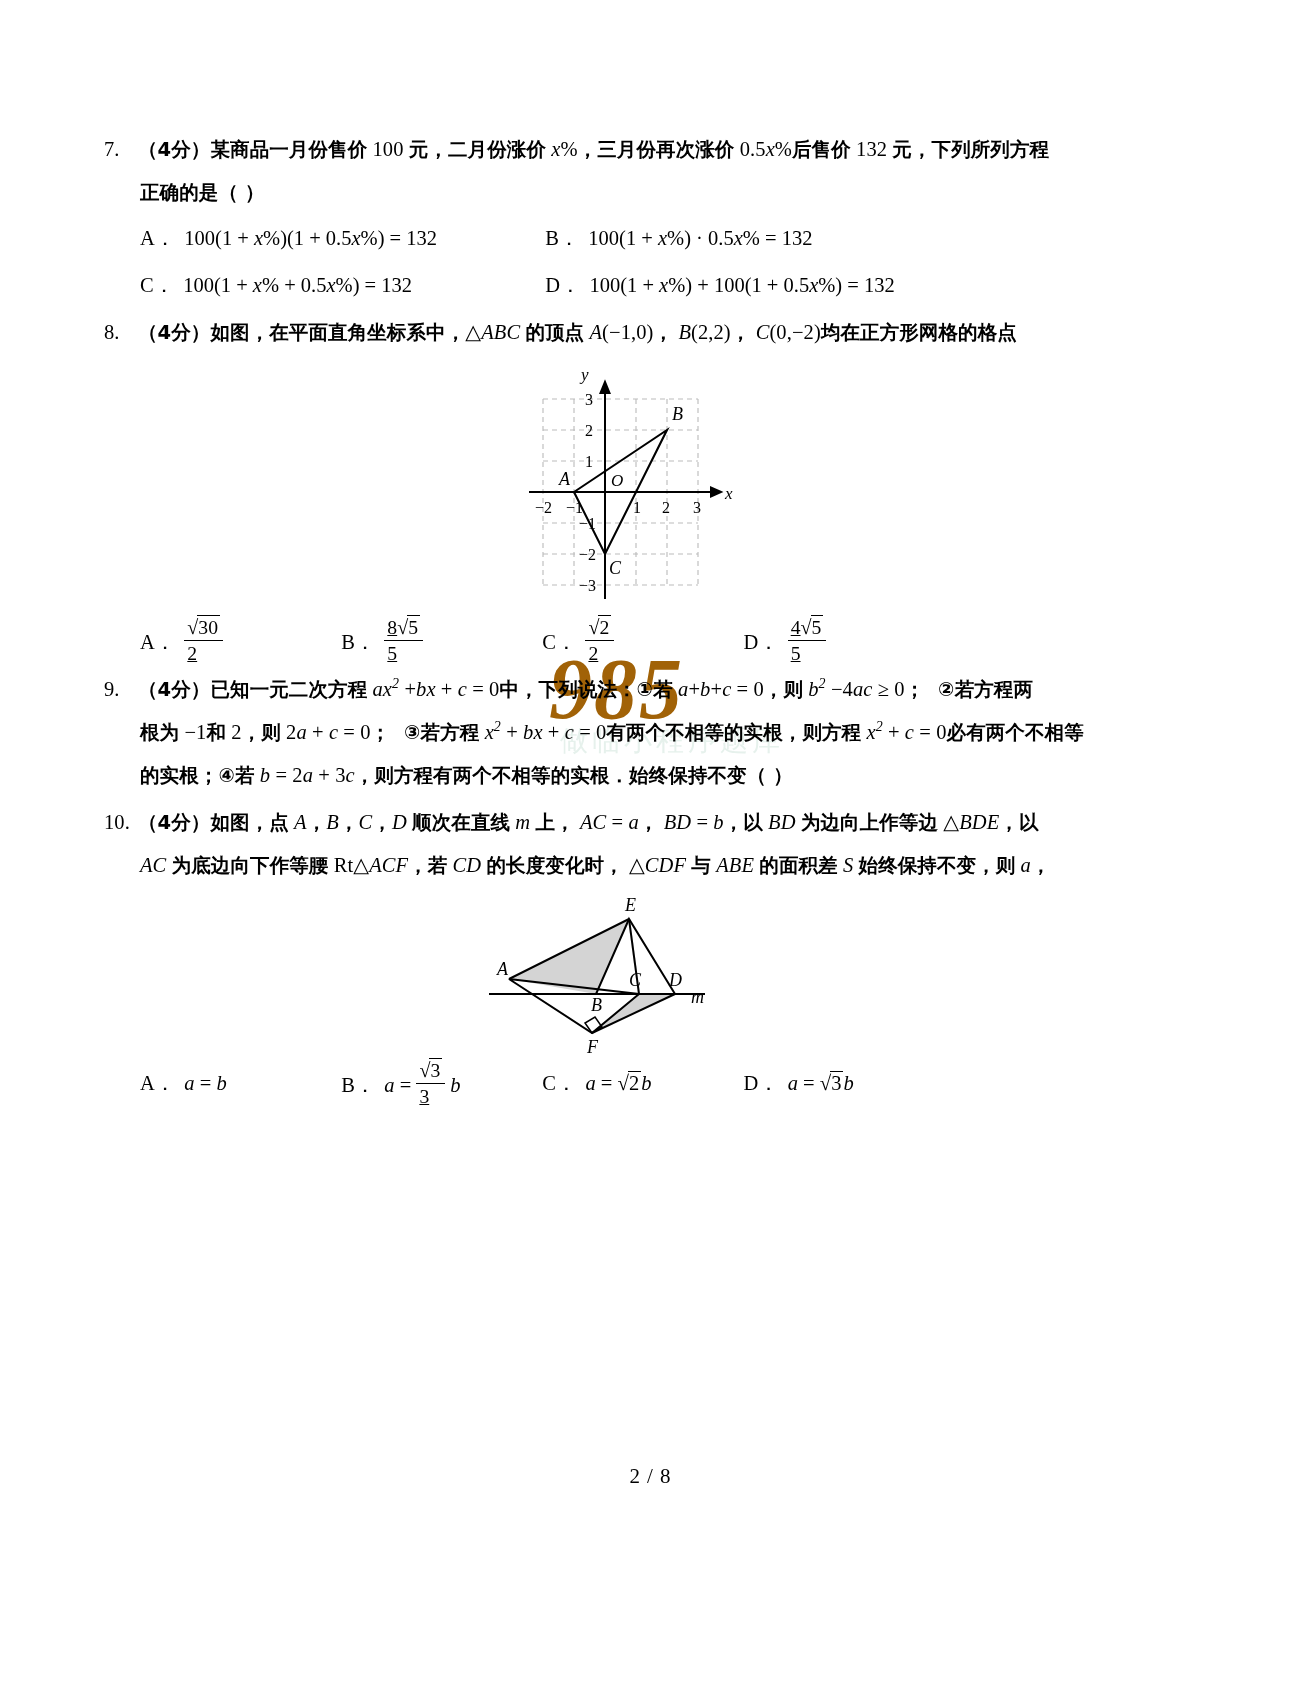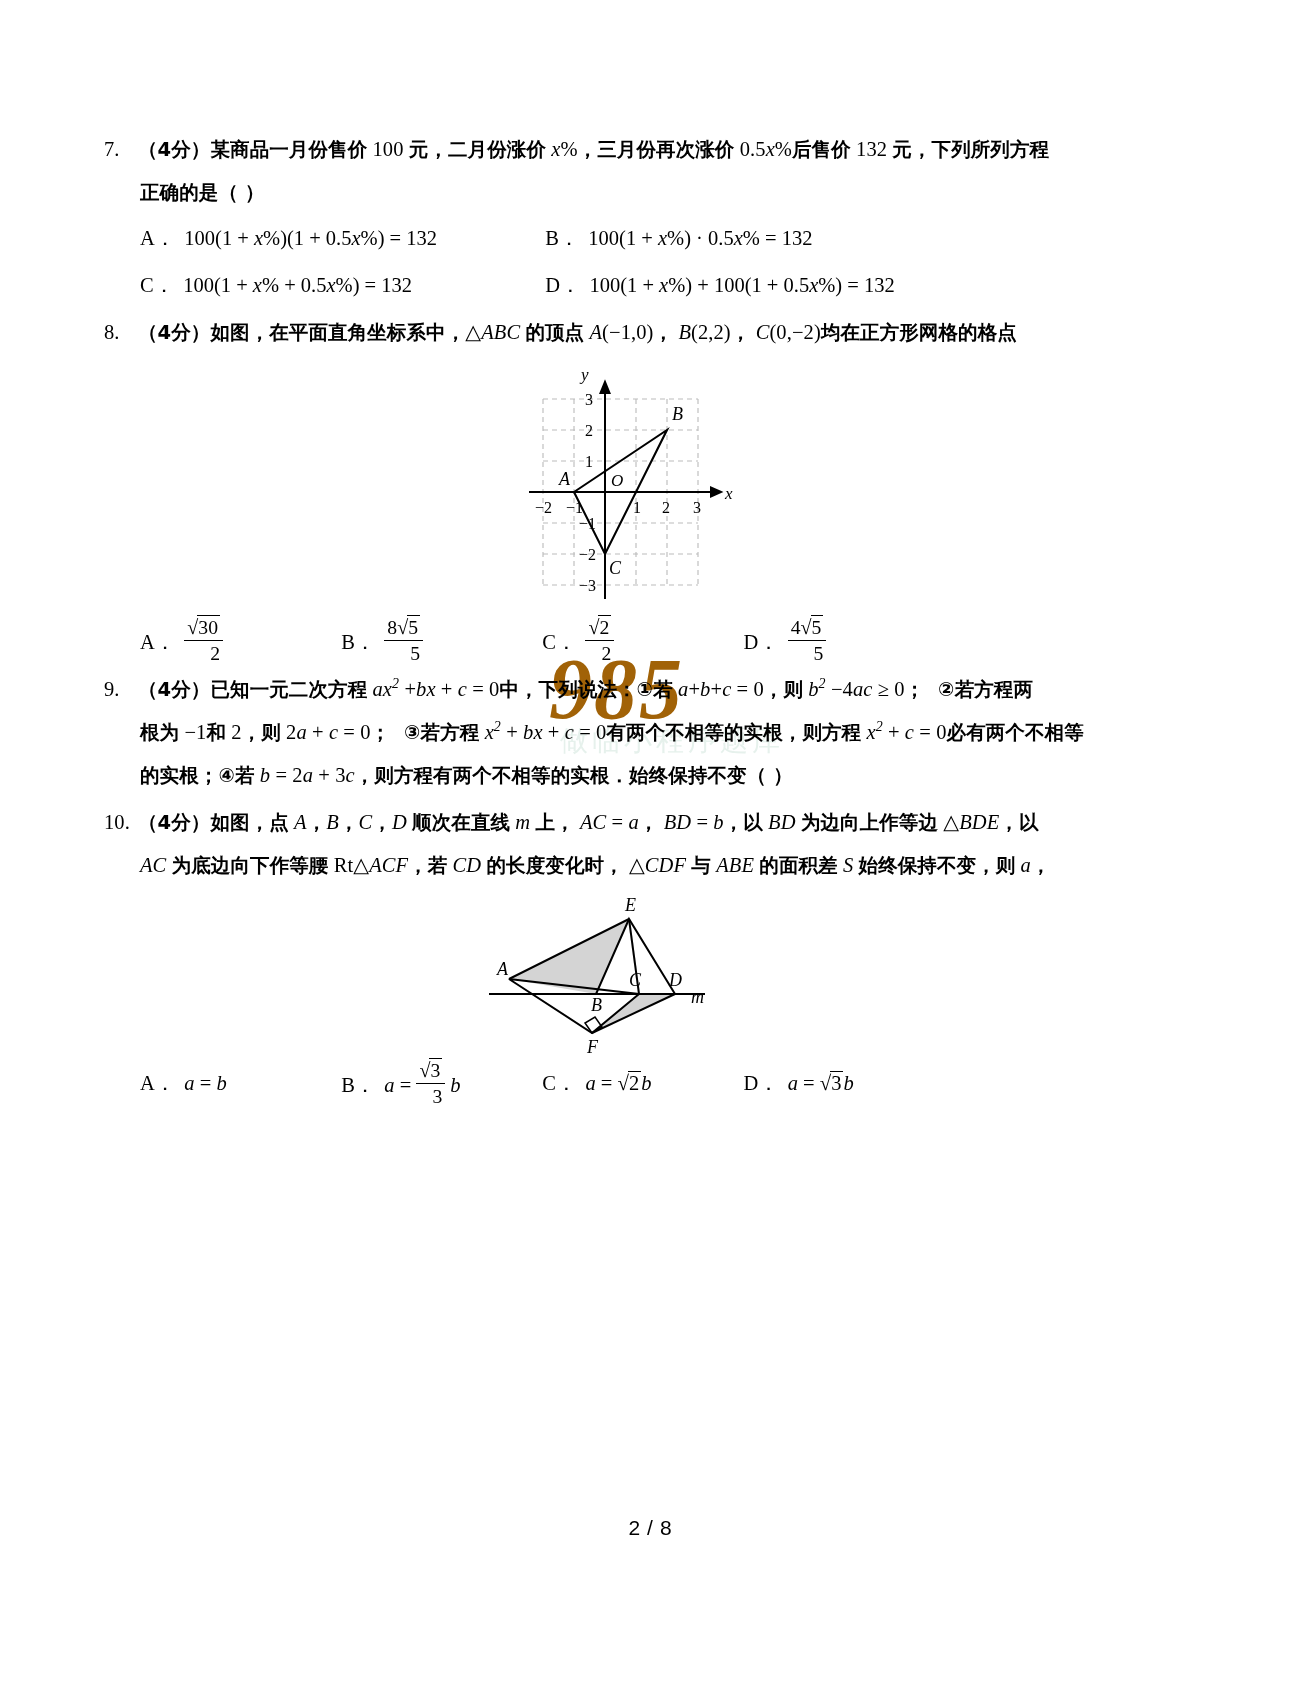--- a/index.html
+++ b/index.html
@@ -81,23 +81,24 @@
     font-family: "Liberation Serif", "DejaVu Serif", serif;
     margin-right: 9px;
   }
   .opts-4 .opt { width: 196px; }
   .opts-2 .opt { width: 400px; }
 
   
   .frac {
     display: inline-block;
     vertical-align: -0.55em;
-    text-align: right;
+    text-align: left;
     line-height: 1.12;
     font-size: 0.96em;
+    text-decoration: underline;
   }
   .frac .fnum {
     display: block;
     border-bottom: 1.3px solid #000;
     padding: 0 3px 1px 3px;
   }
   .frac .fden {
     display: block;
     padding: 1px 3px 0 3px;
   }
@@ -160,25 +161,25 @@
     font-size: 28px;
     font-family: "DejaVu Sans", sans-serif;
     color: #e6f1ec;
     letter-spacing: 4px;
   }
 
   
   .footer {
     position: absolute;
     left: 0;
-    top: 1516px;
+    top: 1464px;
     width: 1300px;
     text-align: center;
     font-size: 21px;
-    font-family: Liberation Sans, sans-serif;
+    font-family: Liberation Serif, serif;
   }
   .footer .sep { margin: 0 7px; }
 </style>
 </head>
 <body>
 
 <div class="page">
 
   <div class="wm wm-985">985</div>
   <div class="wm wm-cn">做临小程序题库</div>

